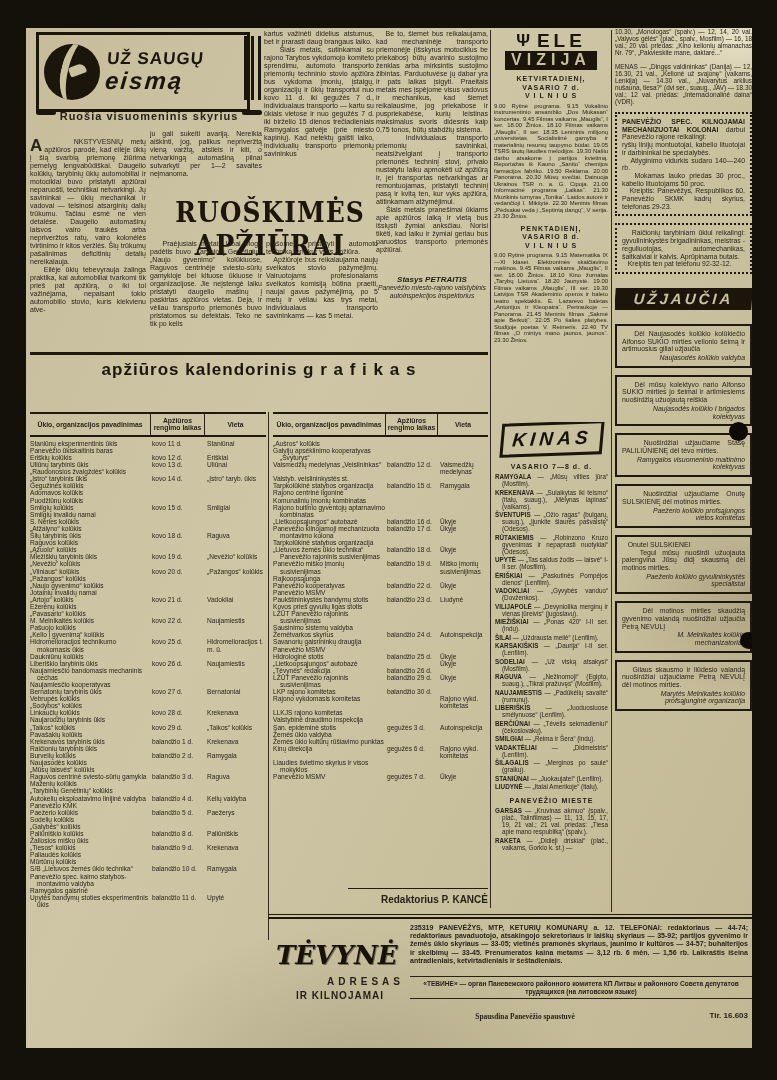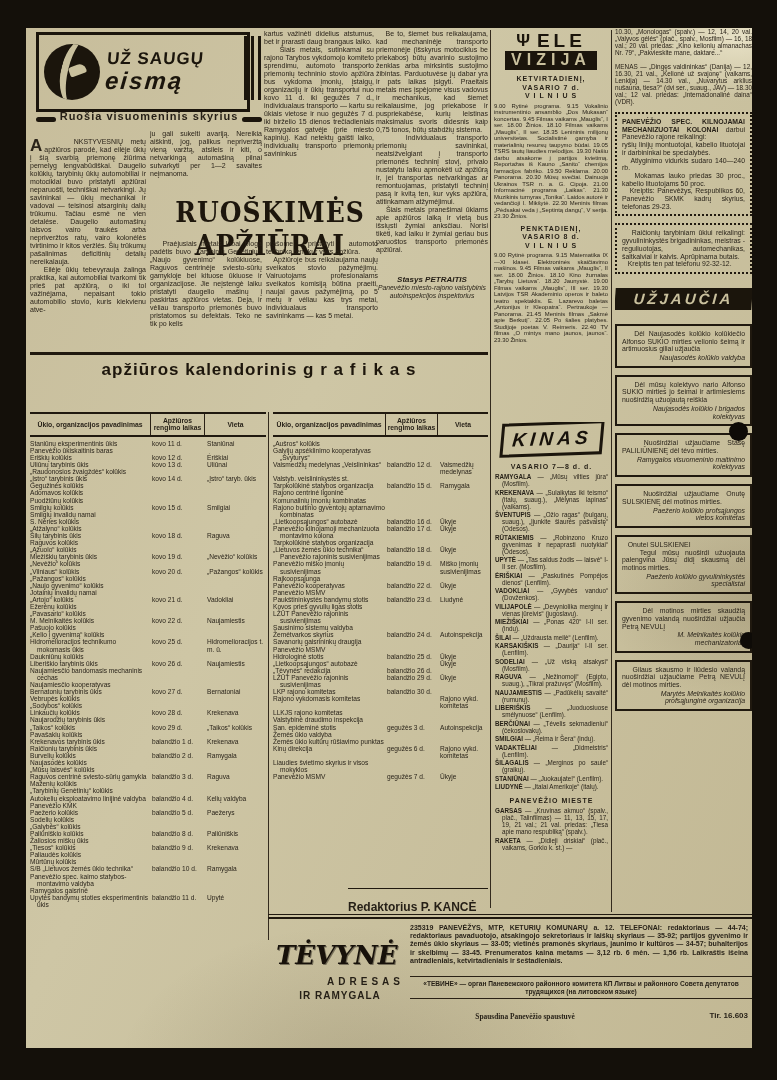--- a/index.html
+++ b/index.html
@@ -21,21 +21,21 @@
   .logo-box{border:3px solid #1b150c;display:flex;align-items:center;gap:6px;padding:3px 5px;}
   .car-circle{width:56px;height:56px;border-radius:50%;background:#1b150c;position:relative;overflow:hidden;flex:none;}
   .car-circle::before{content:"";position:absolute;left:17px;top:-8px;width:34px;height:72px;
     border-left:7px solid #c9c09d;border-radius:50%;transform:rotate(14deg);}
   .car-circle::after{content:"";position:absolute;left:25px;top:21px;width:17px;height:10px;
     background:#c9c09d;border-radius:3px 7px 2px 2px;transform:rotate(-20deg);}
   .logo-words{transform:skew(-5deg);}
   .logo-l1{font-size:17px;font-weight:800;letter-spacing:1px;color:#1b150c;}
   .logo-l2{font-size:24px;font-weight:800;font-style:italic;letter-spacing:2px;color:#1b150c;margin-top:-2px;}
   .logo-stripes{position:absolute;background:repeating-linear-gradient(90deg,#1b150c 0 3px,transparent 3px 7px);}
-  .subline{display:flex;align-items:flex-end;gap:4px;}
+  .subline{display:flex;align-items:flex-start;gap:4px;}
   .subbar{height:5px;flex:1;background:#1b150c;border-radius:3px;}
   .subtxt{font-size:11px;font-weight:800;letter-spacing:1px;white-space:nowrap;}
   .headline{font-family:"DejaVu Serif",serif;font-weight:800;font-size:25px;letter-spacing:1px;
     text-align:center;color:#1d160c;transform:scaleY(1.12);}
   .author{text-align:center;font-style:italic;font-weight:700;font-size:8px;margin-top:21px;}
   .authtitle{font-size:6.8px;line-height:7.6px;font-style:italic;text-align:center;}
   
   .tv-logo{display:flex;flex-direction:column;align-items:center;}
   .tv-row1{display:flex;align-items:center;gap:3px;font-weight:800;font-size:19px;letter-spacing:4px;color:#1b150c;}
   .tv-ant{font-size:17px;font-weight:800;}
@@ -62,21 +62,21 @@
   .thead{display:grid;border-top:2px solid #20190f;border-bottom:2px solid #20190f;
     font-size:6.8px;font-weight:700;text-align:center;line-height:7.4px;align-items:center;}
   .thead>div{padding:3px 1px;}
   .thead>div:nth-child(2){border-left:1px solid #2a2115;border-right:1px solid #2a2115;}
   .trows{padding-top:3px;}
   .t-row{display:grid;align-items:start;font-size:6.6px;line-height:7.1px;}
   .gridL{grid-template-columns:120px 55px 1fr;}
   .gridR{grid-template-columns:112px 53px 1fr;}
   .t-name{padding-left:7px;text-indent:-7px;}
   .t-time,.t-place{padding-left:2px;}
-  .editor{font-size:12px;font-weight:800;border-top:1.5px solid #20190f;padding-top:11px;}
+  .editor{font-size:10px;font-weight:800;text-align:right;border-top:1.5px solid #20190f;padding-top:5px;}
   
   .masthead-word{font-family:"DejaVu Serif",serif;font-weight:800;font-style:italic;font-size:26px;letter-spacing:0px;
     color:#17110a;text-shadow:1px 1px 0 rgba(23,17,10,.45);text-align:left;}
   .addr-lab{font-size:10px;font-weight:800;letter-spacing:4px;text-align:right;margin-top:6px;}
   .addr-lab2{font-size:10px;font-weight:800;letter-spacing:1px;text-align:center;margin-top:3px;}
   .addr-txt{font-size:7px;line-height:8.2px;font-weight:600;}
   .rus{font-size:6.6px;line-height:7.6px;text-align:center;border-top:1px solid #2a2115;border-bottom:1px solid #2a2115;
     padding:3px 6px;font-weight:600;}
   .printer{font-size:7.4px;font-weight:700;text-align:center;font-family:Liberation Serif, serif;}
   .circ{font-size:8px;font-weight:800;text-align:right;}
@@ -877,21 +877,21 @@
         <div class="k-item"><b>RAKETA</b> <span>— „Didieji driskiai“ (plač., vaikams, Gorkio k. st.) —</span></div>
       </div>
   </div>
 
   <div class="hrule" style="left:242px;top:886px;width:484px;height:1px;"></div>
   <div class="hrule" style="left:242px;top:889px;width:484px;height:2px;"></div>
 
   <div class="abs" style="left:250px;top:912px;width:128px;">
     <div class="masthead-word">TĖVYNĖ</div>
     <div class="addr-lab">ADRESAS</div>
-    <div class="addr-lab2">IR RAMYGALA</div>
+    <div class="addr-lab2">IR KILNOJAMAI</div>
   </div>
 
   <div class="abs addr-txt jt" style="left:384px;top:896px;width:338px;">235319 PANEVĖŽYS, MTP, KETURIŲ KOMUNARŲ a. 12. TELEFONAI: redaktoriaus — 44-74; redaktoriaus pavaduotojo, atsakingojo sekretoriaus ir laiškų skyriaus — 35-92; partijos gyvenimo ir žemės ūkio skyriaus — 33-05; vietinės pramonės skyriaus, jaunimo ir kultūros — 34-57; buhalterijos ir skelbimų — 33-45. Prenumeratos kaina metams — 3,12 rb. 6 mėn. — 1,56 rb. Laikraštis išeina antradieniais, ketvirtadieniais ir šeštadieniais.</div>
   <div class="abs rus" style="left:384px;top:948px;width:330px;">«ТЕВИНЕ» — орган Паневежского районного комитета КП Литвы и районного Совета депутатов трудящихся (на литовском языке)</div>
   <div class="abs printer" style="left:384px;top:984px;width:230px;">Spausdina Panevėžio spaustuvė</div>
   <div class="abs circ" style="left:630px;top:983px;width:92px;">Tir. 16.603</div>
 
   <div class="hole" style="left:703px;top:394px;width:19px;height:19px;"></div>
   <div class="hole" style="left:714px;top:604px;width:17px;height:17px;"></div>
 </div>

